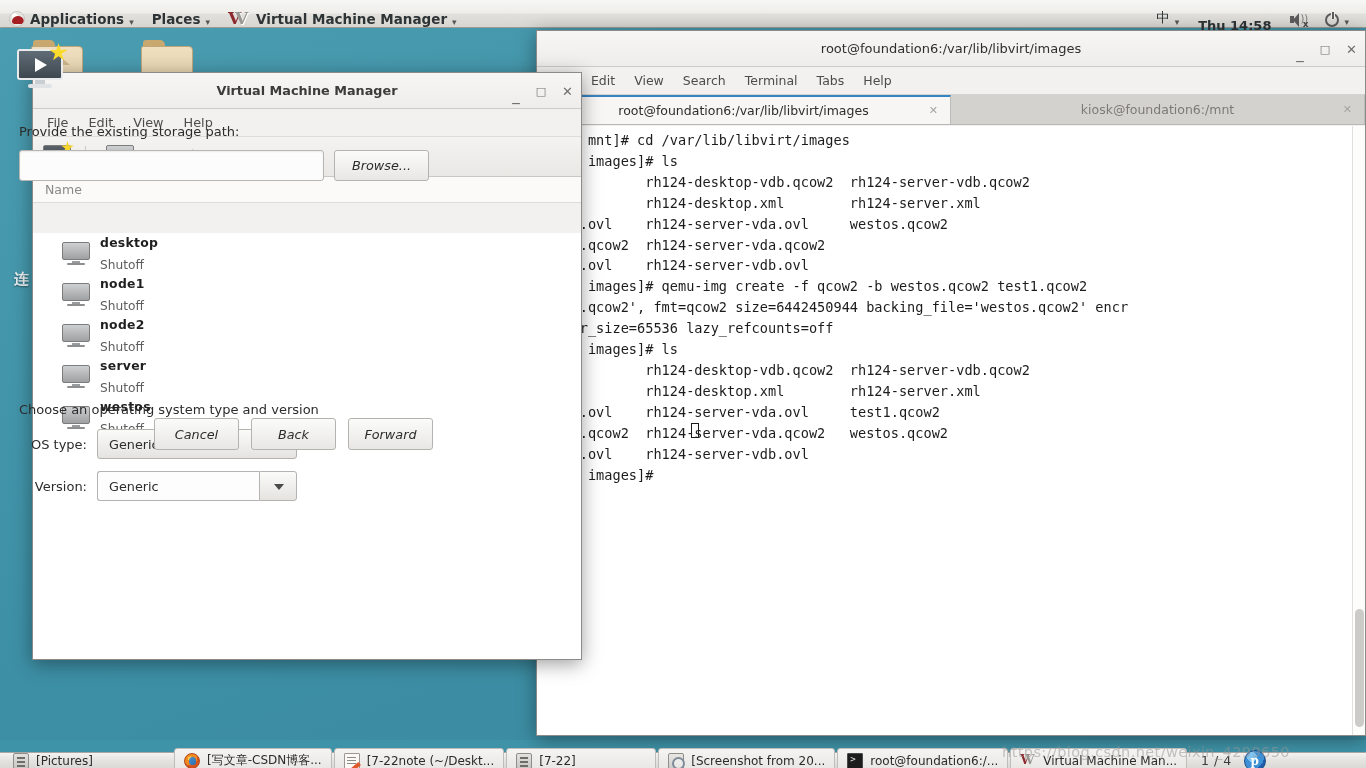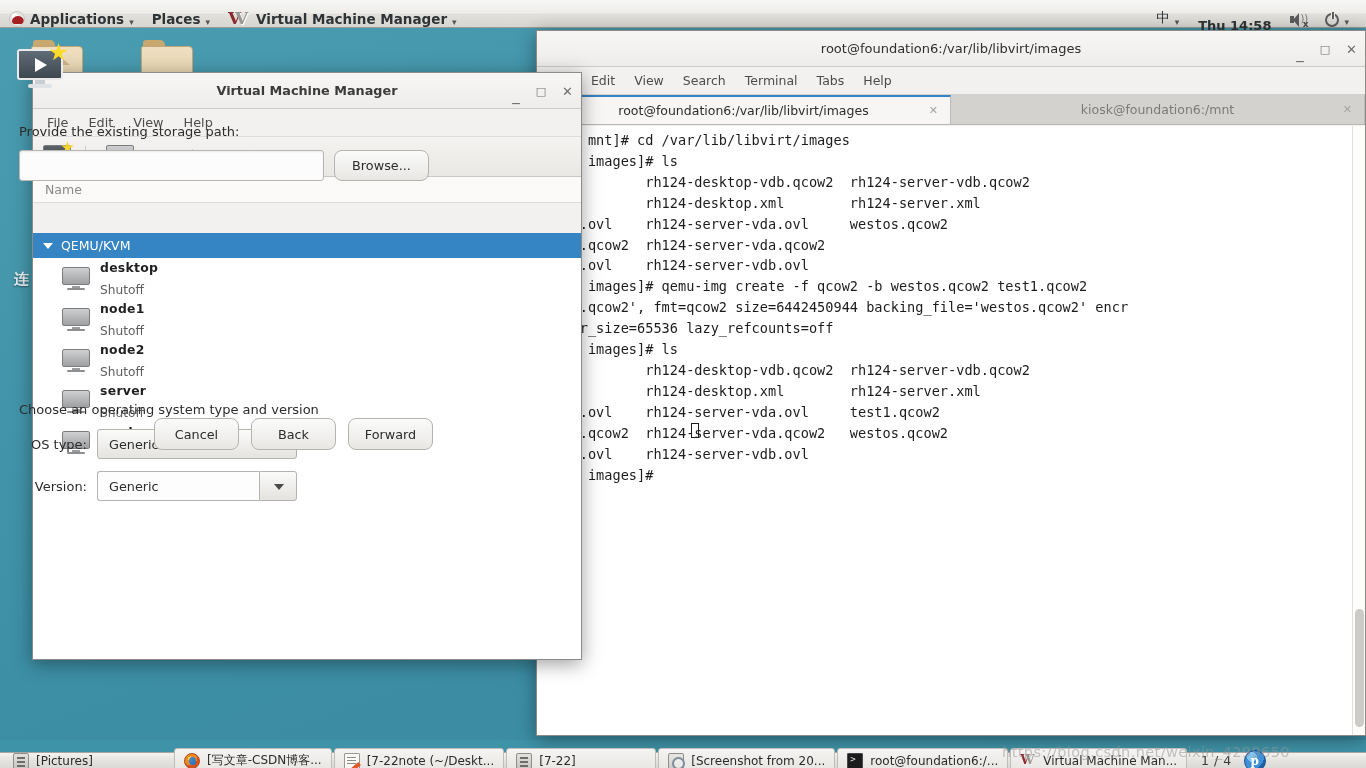--- a/index.html
+++ b/index.html
@@ -306,24 +306,25 @@
   .dlg-body { position: relative; height: 364px; padding: 22px 18px 0 18px; }
   .lbl { font-size: 13px; color: #2c2c2c; }
   .path-row { display: flex; gap: 10px; margin-top: 11px; }
   .text-input {
     flex: 1; height: 31px;
     background: #fcfcfc; border: 1px solid #b8b6b2; border-radius: 3px;
     box-shadow: inset 0 1px 2px rgba(0,0,0,.07);
   }
   .btn {
     background: linear-gradient(to bottom, #fbfbfa 0%, #e8e7e4 100%);
-    border: 1px solid #b5b3af; border-radius: 8px;
+    border: 1px solid #b5b3af; border-radius: 3px;
     font-size: 12.8px; color: #2c2c2c;
     display: flex; align-items: center; justify-content: center;
     cursor: default;
+    font-style: italic;
   }
   #browse-button { width: 95px; height: 31px; }
   .os-section { position: absolute; left: 18px; top: 300px; width: 412px; }
   .os-row { display: flex; align-items: center; gap: 10px; margin-top: 12px; }
   .os-row .rlbl { width: 68px; text-align: right; font-size: 13px; color: #2c2c2c; }
   .combo {
     width: 200px; height: 30px; position: relative;
     background: linear-gradient(to bottom, #fbfbfa 0%, #e4e3e0 100%);
     border: 1px solid #b5b3af; border-radius: 3px;
     display: flex; align-items: center; padding-left: 11px;
@@ -598,24 +599,20 @@
         <span>Open</span>
       </span>
       <span class="play-tri"></span>
     </div>
 
     <div class="vmm-colhead">
       <span>Name</span>
     </div>
 
     <div class="vmm-list">
-      <div class="vmm-group">
-        <span class="tri-down"></span>
-        <span>QEMU/KVM</span>
-      </div>
 
       <div class="vmm-row">
         <span class="mon-icon">
             <span class="scr"></span>
             <span class="stand"></span>
             <span class="base"></span>
           </span>
         <span class="meta">
           <span class="vname">desktop</span>
           <span class="vstate">Shutoff</span>

